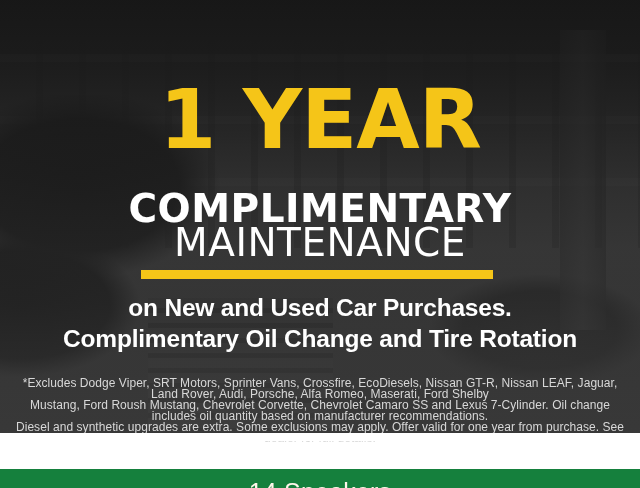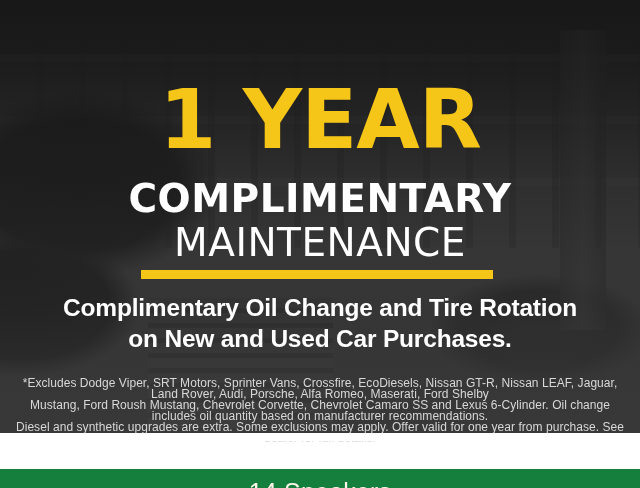--- a/index.html
+++ b/index.html
@@ -118,21 +118,21 @@
     color: #F5C518;
     font-family: "DejaVu Sans", sans-serif;
     font-weight: bold;
     font-size: 82px;
     line-height: 84px;
     letter-spacing: -1px;
   }
 
   .headline-comp {
     position: absolute;
-    left: 0; right: 0; top: 178px;
+    left: 0; right: 0; top: 188px;
     color: #ffffff;
     font-family: "DejaVu Sans", sans-serif;
     font-weight: bold;
     font-size: 39px;
     line-height: 42px;
     letter-spacing: 0.5px;
   }
 
   .headline-maint {
     position: absolute;
@@ -224,27 +224,27 @@
 
     <div class="headline-year">1 YEAR</div>
 
     <div class="headline-comp">COMPLIMENTARY</div>
 
     <div class="headline-maint">MAINTENANCE</div>
 
     <div class="divider-rule"></div>
 
     <div class="subhead">
+      <div>on New and Used Car Purchases.</div>
       <div>Complimentary Oil Change and Tire Rotation</div>
-      <div>on New and Used Car Purchases.</div>
     </div>
 
     <div class="fineprint">
       <p>*Excludes Dodge Viper, SRT Motors, Sprinter Vans, Crossfire, EcoDiesels, Nissan GT-R, Nissan LEAF, Jaguar, Land Rover, Audi, Porsche, Alfa Romeo, Maserati, Ford Shelby</p>
-      <p>Mustang, Ford Roush Mustang, Chevrolet Corvette, Chevrolet Camaro SS and Lexus 6-Cylinder. Oil change includes oil quantity based on manufacturer recommendations.</p>
+      <p>Mustang, Ford Roush Mustang, Chevrolet Corvette, Chevrolet Camaro SS and Lexus 7-Cylinder. Oil change includes oil quantity based on manufacturer recommendations.</p>
       <p>Diesel and synthetic upgrades are extra. Some exclusions may apply. Offer valid for one year from purchase. See dealer for full details.</p>
     </div>
 
   </div>
 
   <div class="gap-strip"></div>
 
   <div class="footer-bar">
     <span class="footer-label">14 Speakers</span>
   </div>

